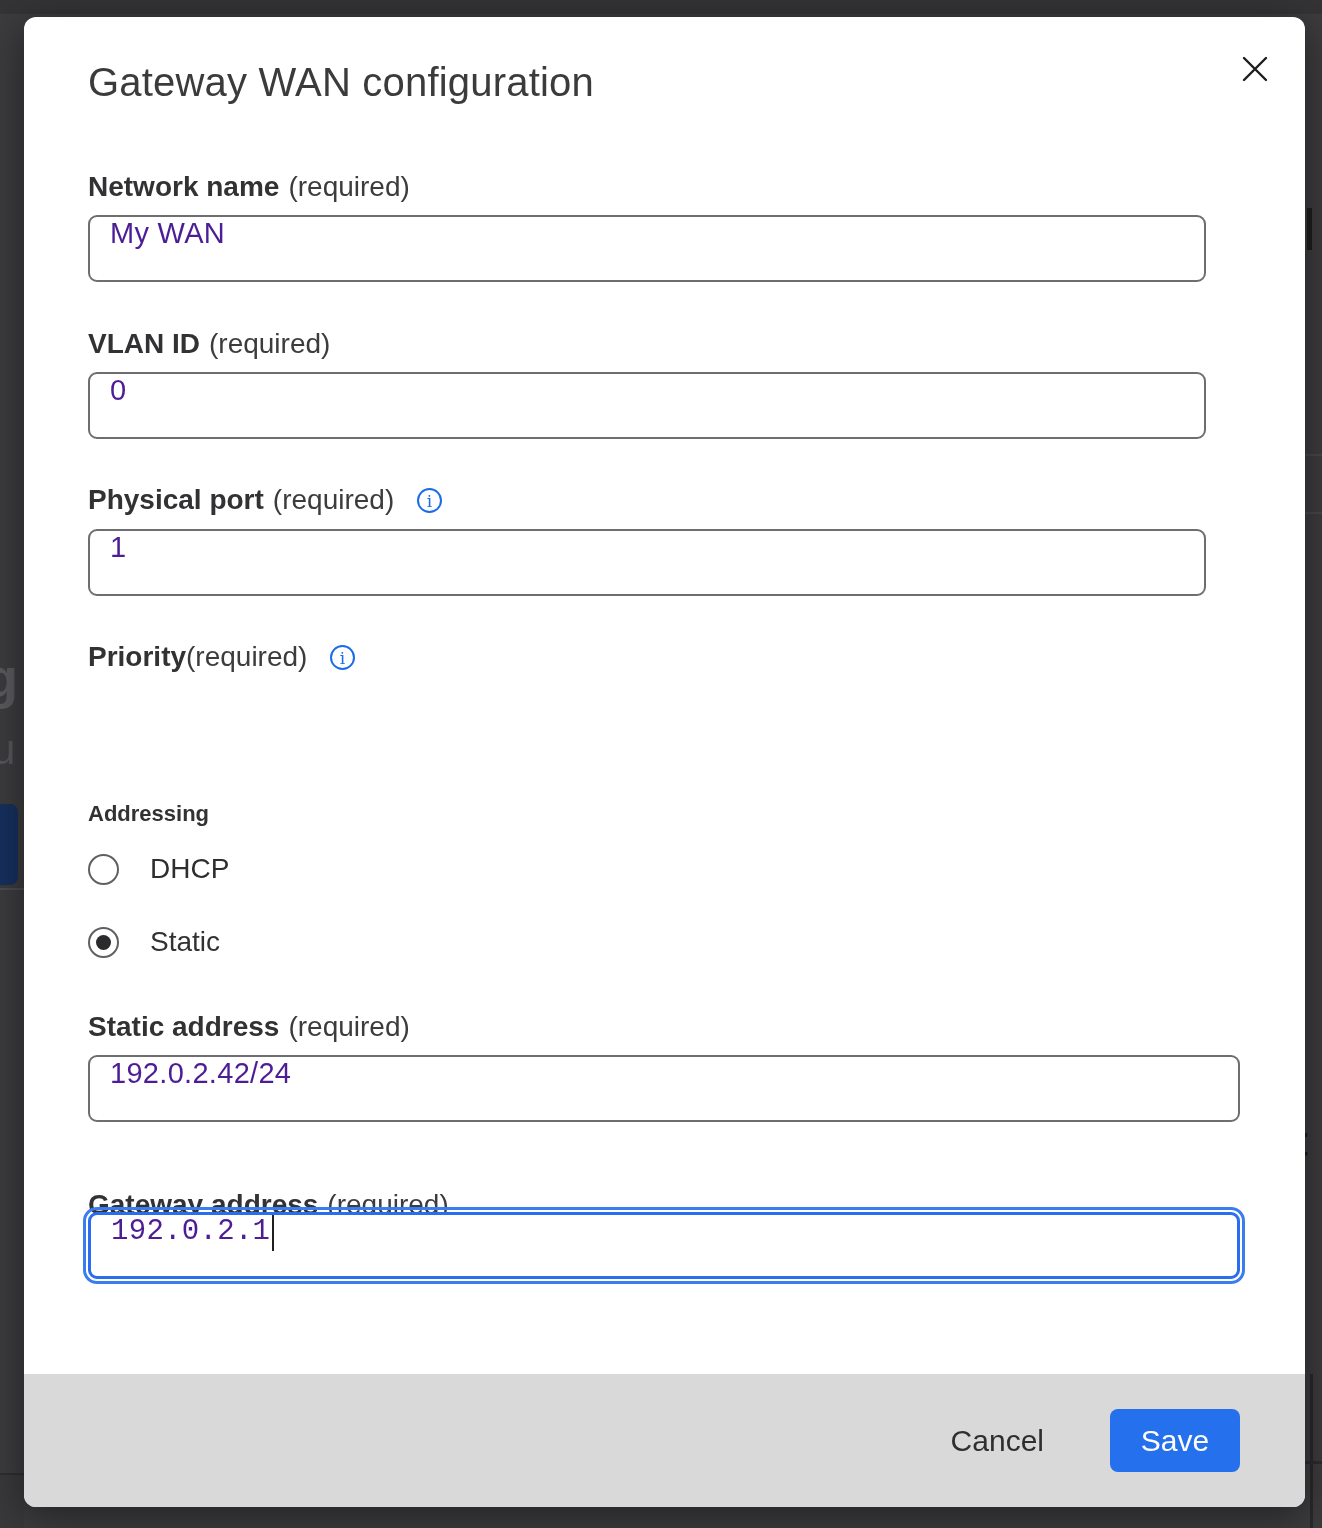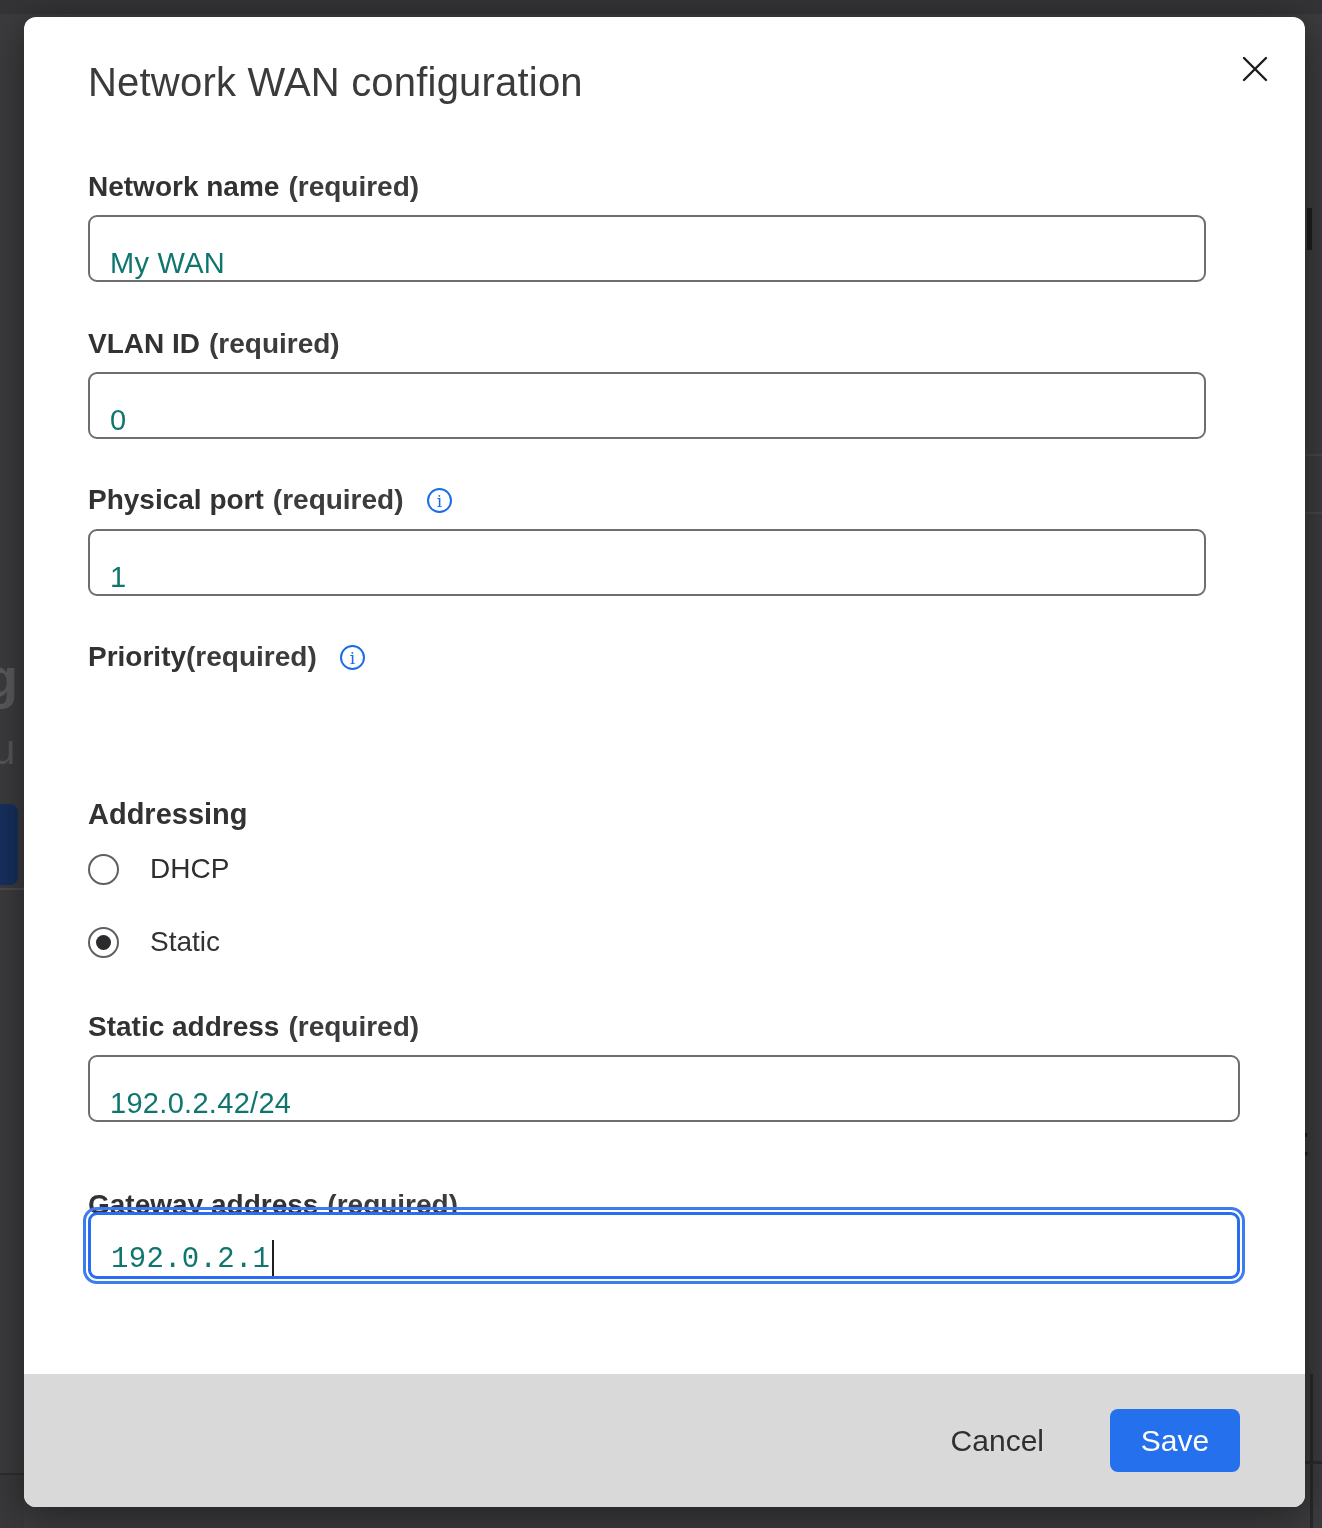--- a/index.html
+++ b/index.html
@@ -40,42 +40,42 @@
     font-size:40px; line-height:50px; color:#3b3b3b; letter-spacing:0.2px;
   }
   .close-btn {
     position:absolute; left:1210px; top:32px; width:42px; height:42px;
     display:flex; align-items:center; justify-content:center;
     background:none; border:none; cursor:pointer;
   }
 
   .field-label { position:absolute; left:64px; font-size:28px; line-height:40px; color:#323234; white-space:nowrap; }
   .lbl-strong { font-weight:bold; }
-  .req { font-weight:bold; color:#3c3c3e; margin-left:9px;margin-top:24px; }
+  .req { font-weight:normal; color:#3c3c3e; margin-left:9px;margin-top:24px; }
   .req.nospace { margin-left:0; }
   .info-icon { display:inline-block; margin-left:22px; vertical-align:-5px; }
 
   .text-input {
     position:absolute; left:64px; height:67px; width:1118px;
     border:2px solid #6e6e70; border-radius:9px; background:#fff;
-    display:flex; align-items:flex-end; padding-left:20px;
-    font-size:29px; color:#0f766e; letter-spacing:0.3px;
+    display:flex; align-items:flex-start; padding-left:20px;
+    font-size:29px; color:#4c1d95; letter-spacing:0.3px;
   }
   .text-input.wide { width:1152px; }
   .text-input.focused {
     border:3px solid #2a6df0;
     outline:3px solid #3b7df0; outline-offset:2px;
   }
   .caret { display:inline-block; width:2px; height:36px; background:#1f1f1f; margin-left:2px; }
 
   .f1-label { top:150px; } .f1-input { top:198px; }
   .f2-label { top:307px; } .f2-input { top:355px; }
   .f3-label { top:463px; } .f3-input { top:512px; }
   .f4-label { top:620px; } .f4-input { top:669px; }
-  .addr-label { top:777px; font-weight:bold; font-size:29px; }
+  .addr-label { top:777px; font-weight:bold; font-size:22px; }
   .f5-label { top:990px; } .f5-input { top:1038px; }
   .f6-label { top:1168px; } .f6-input { top:1195px;font-family:Liberation Mono, monospace; }
 
   .radio-row { position:absolute; left:64px; display:flex; align-items:center; gap:31px; cursor:pointer; }
   .radio-row.dhcp { top:836px; }
   .radio-row.static { top:909px; }
   .radio-circle {
     width:31px; height:31px; border-radius:50%;
     border:2px solid #606062; background:#fff; flex:0 0 auto;
     display:flex; align-items:center; justify-content:center;
@@ -113,21 +113,21 @@
 <div class="frag-colon-b"></div>
 <div class="frag-bar"></div>
 <div class="frag-hline-r1"></div>
 <div class="frag-hline-r2"></div>
 <div class="frag frag-t">t</div>
 <div class="frag-vbar-br"></div>
 <div class="frag-hline-r3"></div>
 
 <div class="dialog">
 
-  <div class="dialog-title">Network WAN configuration</div>
+  <div class="dialog-title">Gateway WAN configuration</div>
 
   <button class="close-btn">
     <span>
       <svg width="30" height="30" viewBox="0 0 30 30">
         <path d="M4 4 L26 26 M26 4 L4 26" stroke="#1c1c1c" stroke-width="2.4" stroke-linecap="round" fill="none"></path>
       </svg>
     </span>
   </button>
 
   <div class="field-label f1-label">

